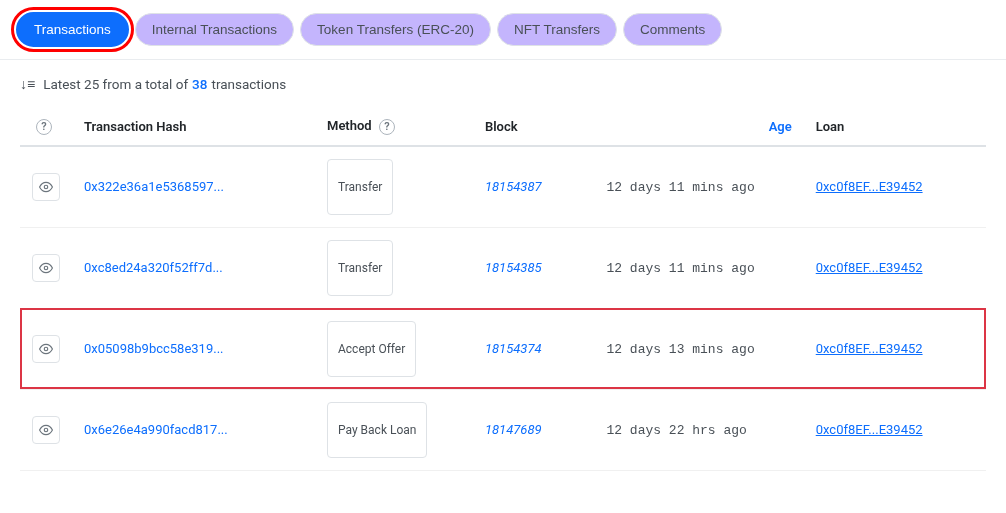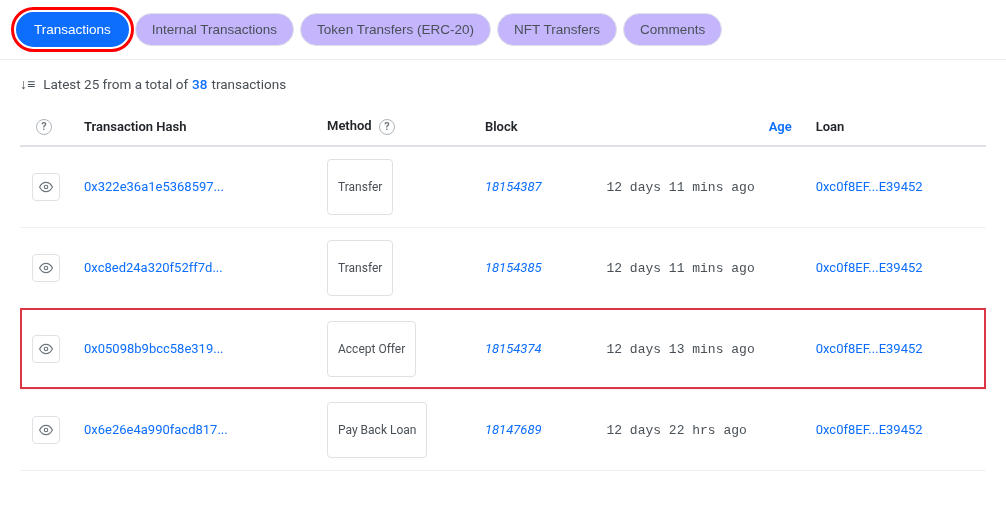--- a/index.html
+++ b/index.html
@@ -153,20 +153,21 @@
     }
 
     .age-text {
       color: #495057;
       font-family: Liberation Mono, monospace;
     }
 
     .from-text {
       color: #0d6efd;
       cursor: pointer;
+      text-decoration: underline;
     }
 
     .col-icon { width: 40px; }
     .col-hash { min-width: 200px; }
     .col-method { min-width: 130px; }
     .col-block { min-width: 100px; }
     .col-age { min-width: 170px; }
     .col-from { min-width: 150px; }
   </style>
 </head>

